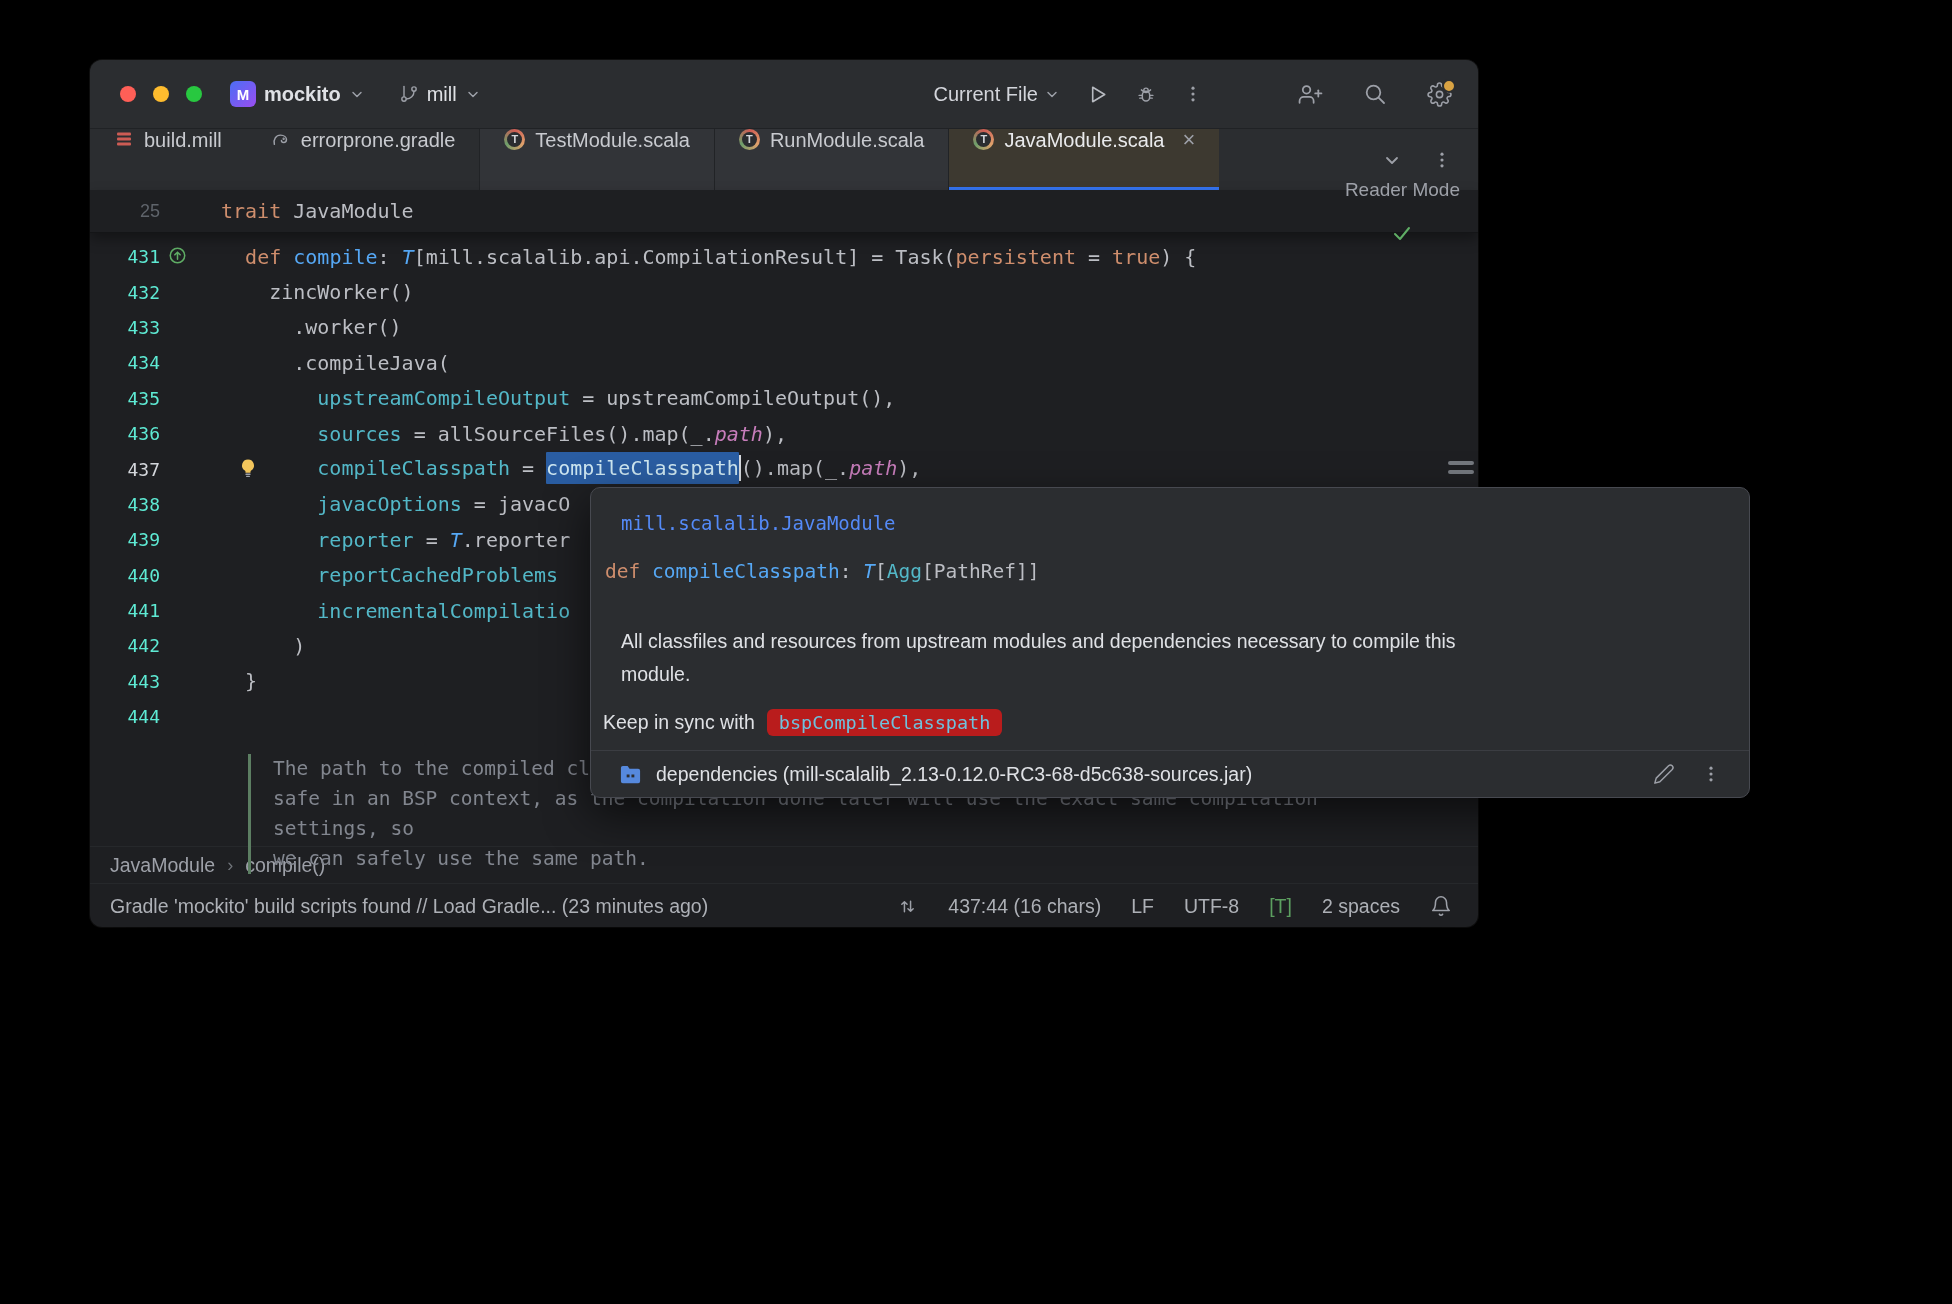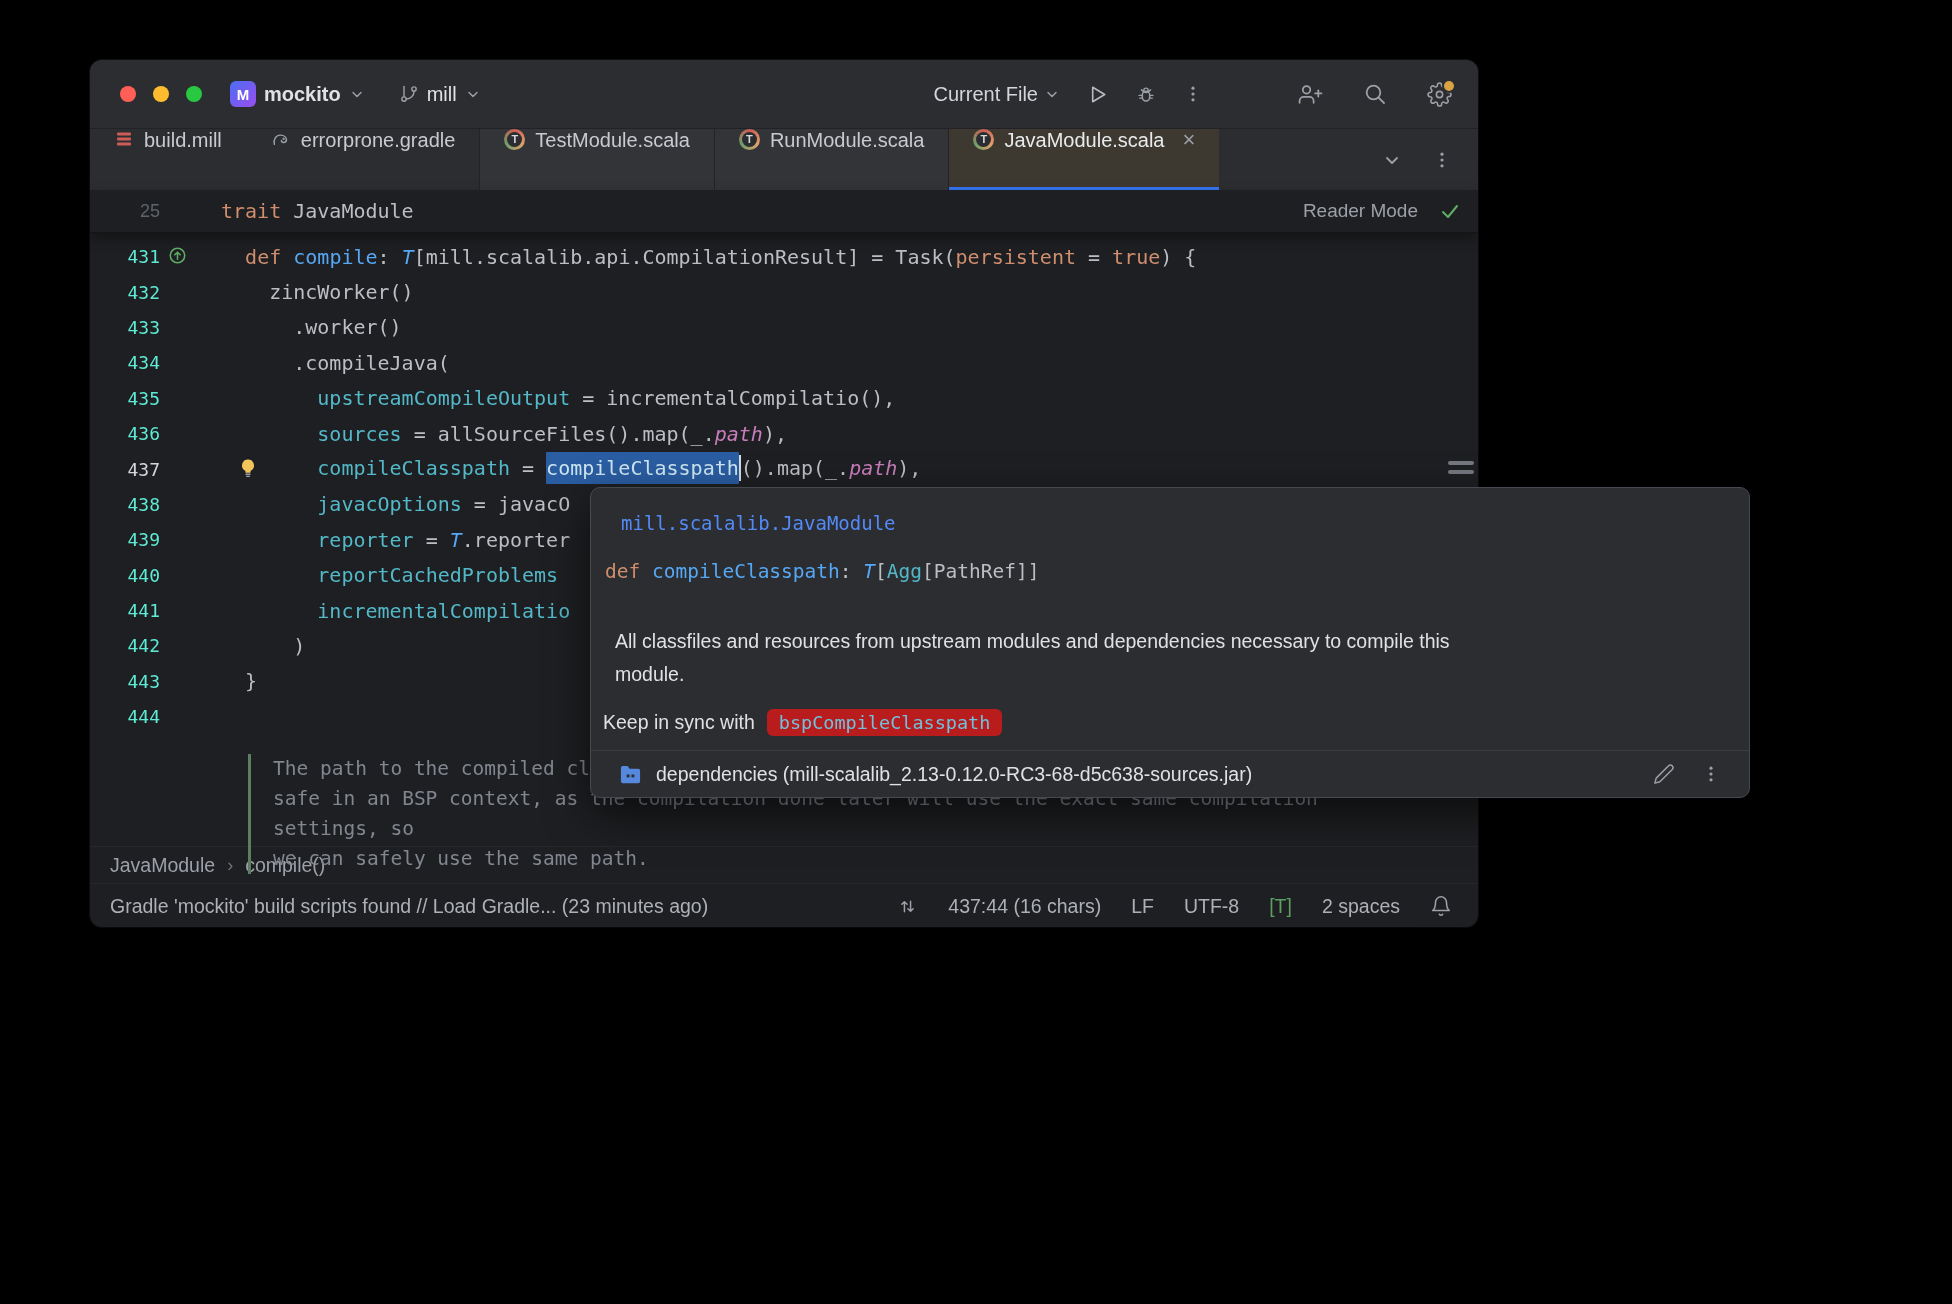--- a/index.html
+++ b/index.html
@@ -43,21 +43,21 @@
   .tab .close{color:#9da0a8;font-size:22px;margin-left:8px;line-height:1;}
   .scala-ic{width:21px;height:21px;border-radius:50%;background:conic-gradient(#cd5c54,#e0a06b,#6d9e6a,#cd5c54);display:flex;align-items:center;justify-content:center;flex:none;}
   .scala-ic>span{width:15px;height:15px;border-radius:50%;background:#2b2d30;color:#d5d8dd;font-size:11px;line-height:15px;text-align:center;font-weight:600;}
   .tab-right{margin-left:auto;display:flex;align-items:center;gap:30px;padding-right:26px;}
   
   .sticky{height:42px;background:#1e1f22;display:flex;align-items:center;position:relative;z-index:6;
     border-bottom:1px solid #141517;box-shadow:0 6px 12px rgba(0,0,0,.35);}
   .mono{font-family:"DejaVu Sans Mono","Liberation Mono",monospace;}
   .sticky .ln{width:70px;text-align:right;color:#5f646b;font-size:18px;flex:none;}
   .sticky .code{margin-left:61px;font-size:20px;white-space:pre;}
-  .sticky-right{margin-left:auto;display:flex;align-items:center;gap:22px;padding-right:18px;color:#9da0a8;font-size:19px;}
+  .sticky-right{margin-left:auto;display:flex;align-items:center;gap:22px;padding-right:18px;color:#9da0a8;font-size:19px;flex-direction:column;}
   
   .editor{position:relative;height:613px;padding-top:6px;box-sizing:border-box;}
   .row{display:flex;align-items:center;height:35.4px;position:relative;font-size:20px;}
   .row .ln{width:70px;text-align:right;color:#5eead4;font-size:18px;flex:none;}
   .row.current .ln{color:#d3d6db;}
   .row .gut{width:61px;flex:none;position:relative;height:100%;}
   .gut .gicon{position:absolute;left:8px;top:7px;}
   .gut .bulb{position:absolute;left:78px;top:7px;}
   .row .code{white-space:pre;}
   .c-plain{color:#bcbec4}
@@ -73,21 +73,21 @@
   .scrollmark{position:absolute;right:4px;top:228px;width:26px;display:flex;flex-direction:column;gap:5px;}
   .scrollmark i{display:block;height:4px;border-radius:2px;background:#75797f;}
   
   .popup{
     position:absolute;left:500px;top:427px;width:1160px;height:311px;z-index:30;
     background:#2b2d30;border:1px solid #474950;border-radius:10px;box-sizing:border-box;
     box-shadow:0 16px 44px rgba(0,0,0,.6);font-size:19.5px;color:#dfe1e5;
   }
   .pop-link{margin:24px 30px 0;font-size:19px;color:#548af7;}
   .pop-sig{margin:26px 14px 0;font-size:19.5px;white-space:pre;}
-  .pop-desc{margin:42px 24px 0;line-height:33px;max-width:845px;}
+  .pop-desc{margin:42px 30px 0;line-height:33px;max-width:845px;}
   .pop-sync{margin:18px 12px 0;display:flex;align-items:center;gap:12px;}
   .chip{background:#b91c1c;border-radius:6px;padding:3px 12px;font-size:18.5px;color:#6fc1dd;}
   .pop-bottom{position:absolute;left:0;right:0;bottom:0;height:47px;border-top:1px solid #3b3d42;
     display:flex;align-items:center;padding:0 28px;gap:14px;box-sizing:border-box;}
   .pop-actions{margin-left:auto;display:flex;align-items:center;gap:26px;}
   
   .crumbs{height:37px;display:flex;align-items:center;gap:12px;padding:0 20px;
     font-size:19.5px;color:#9da0a8;border-top:1px solid #26282b;box-sizing:border-box;}
   .crumb-sep{color:#6f7379;font-size:18px;}
   .status{height:45px;display:flex;align-items:center;padding:0 26px 0 20px;
@@ -289,21 +289,21 @@
         <span class="code"><span class="c-plain">      .worker()</span></span>
       </div>
       <div class="row">
         <span class="ln">434</span>
         <span class="gut"></span>
         <span class="code"><span class="c-plain">      .compileJava(</span></span>
       </div>
       <div class="row">
         <span class="ln">435</span>
         <span class="gut"></span>
-        <span class="code"><span class="c-plain">        </span><span class="c-arg">upstreamCompileOutput</span><span class="c-plain"> = incrementalCompilatio(),</span></span>
+        <span class="code"><span class="c-plain">        </span><span class="c-arg">upstreamCompileOutput</span><span class="c-plain"> = upstreamCompileOutput(),</span></span>
       </div>
       <div class="row">
         <span class="ln">436</span>
         <span class="gut"></span>
         <span class="code"><span class="c-plain">        </span><span class="c-arg">sources</span><span class="c-plain"> = allSourceFiles().map(_.</span><span class="c-field">path</span><span class="c-plain">),</span></span>
       </div>
       <div class="row current">
         <span class="ln">437</span>
         <span class="gut">
           <span class="bulb"><svg width="20" height="20" viewBox="0 0 20 20">

